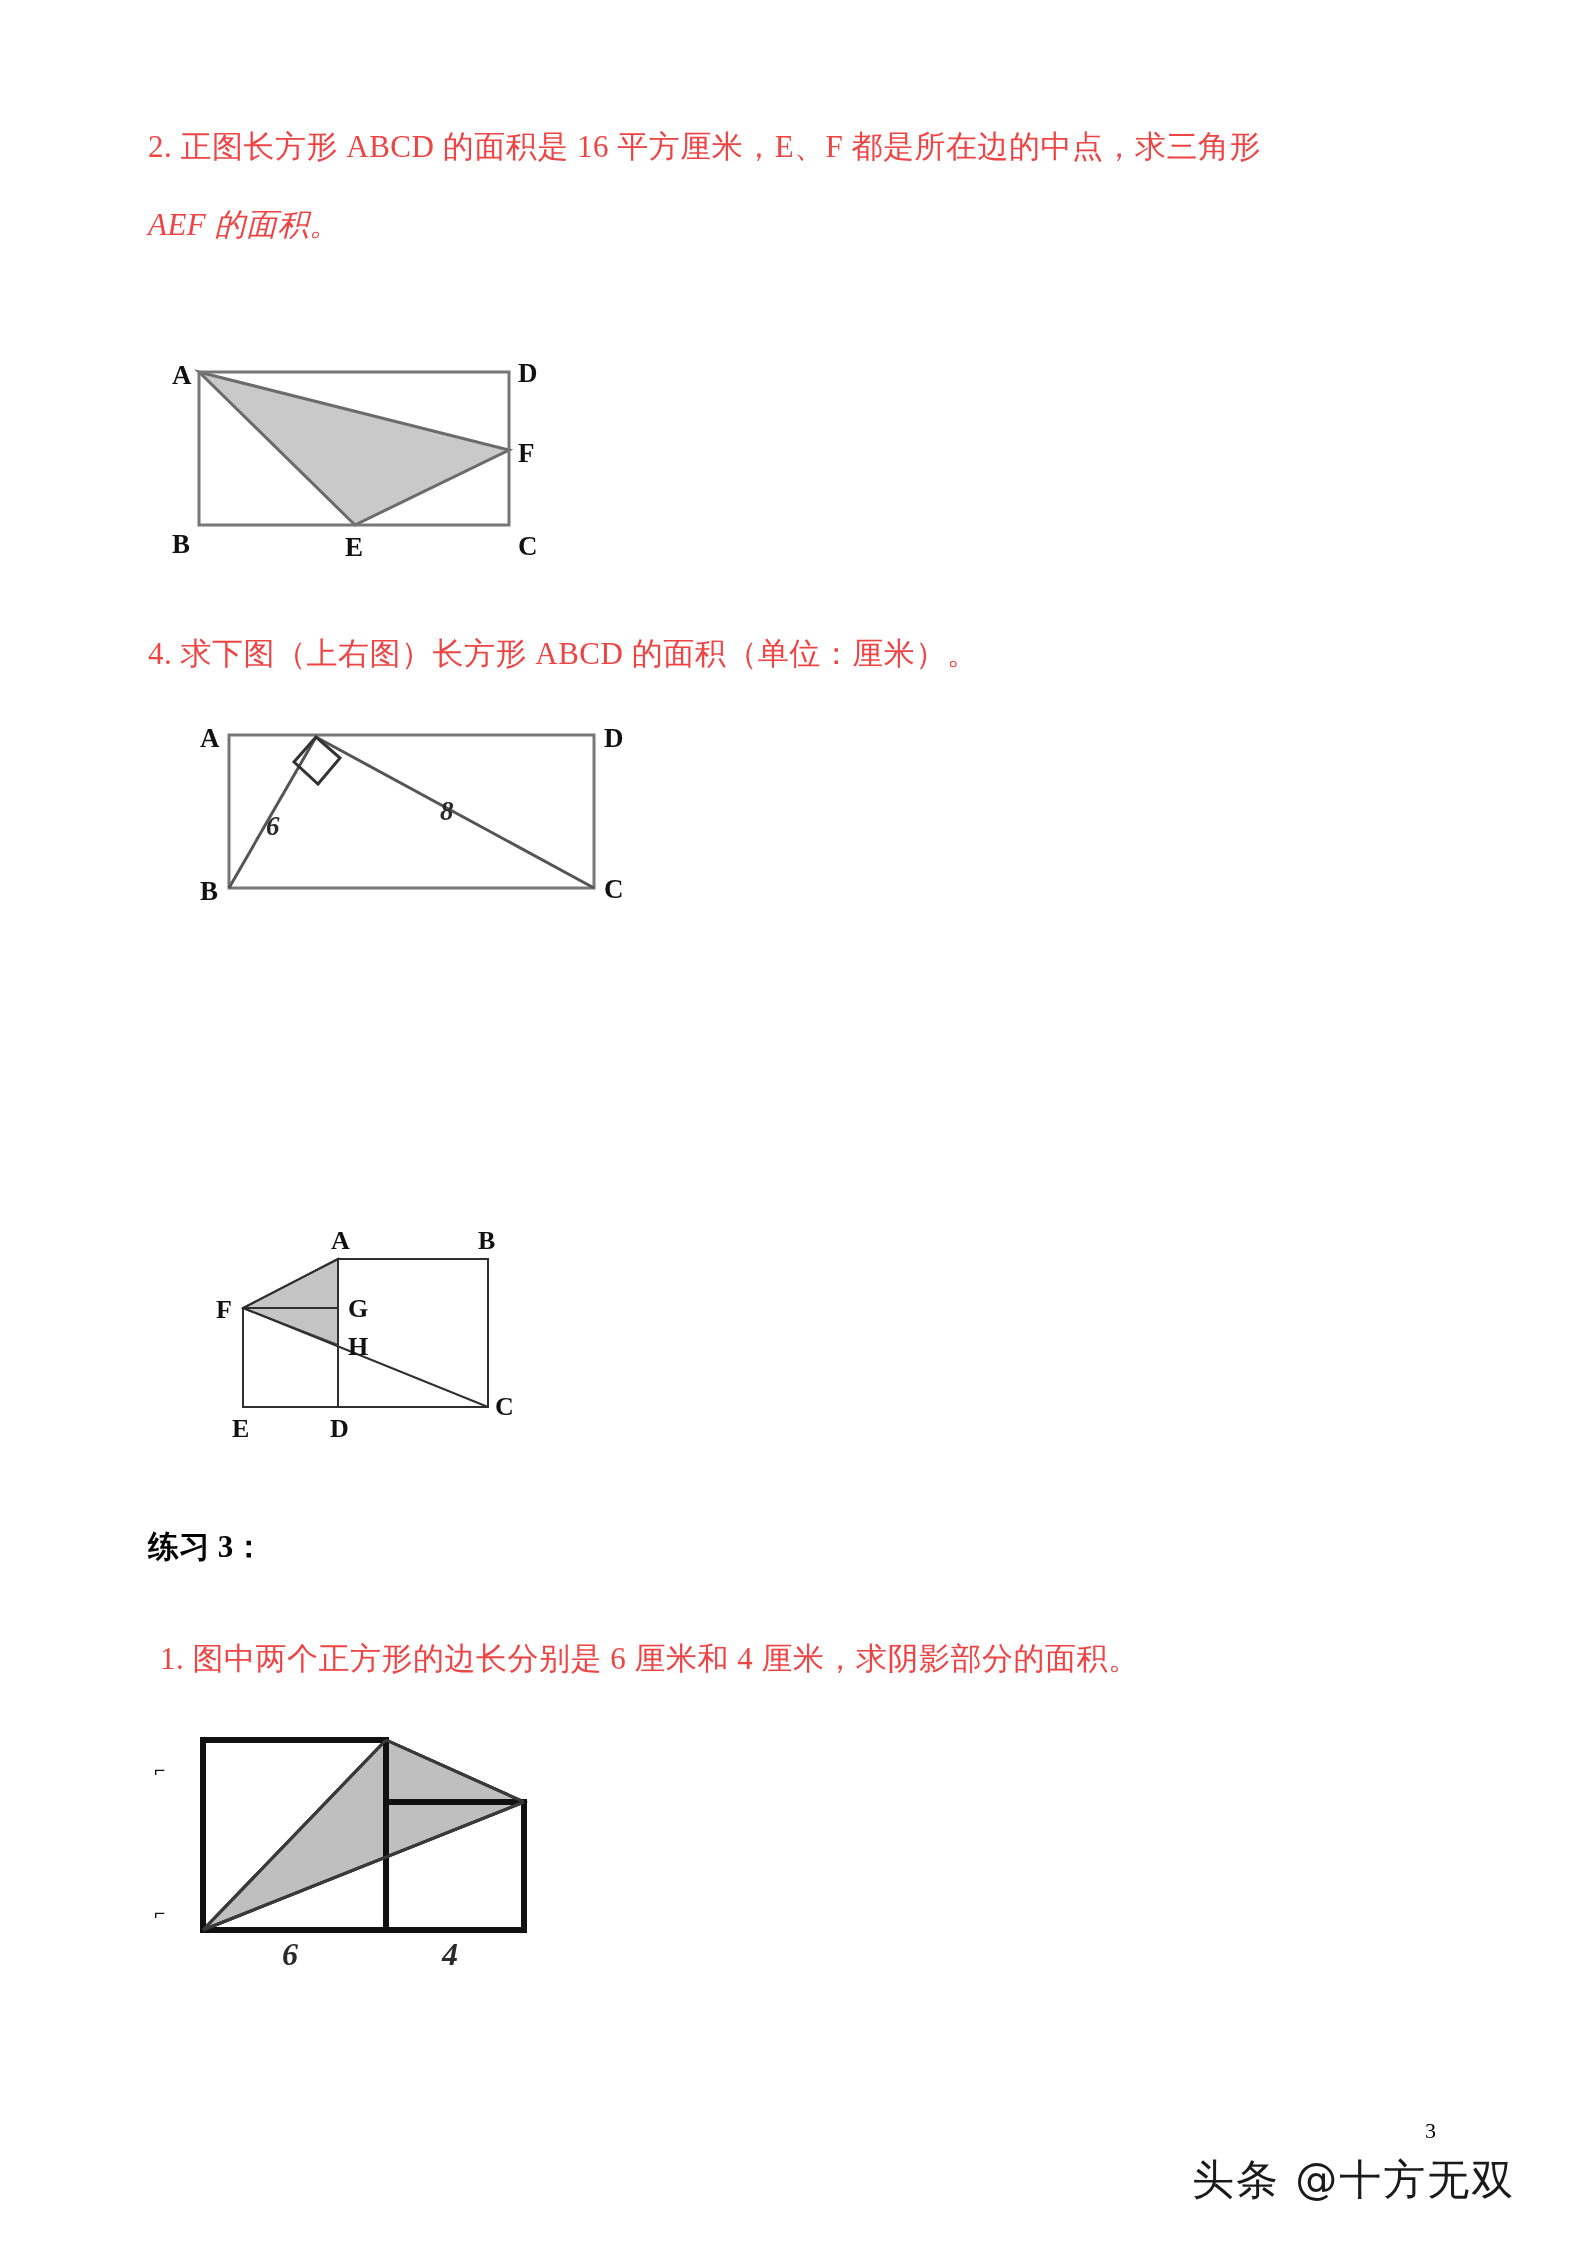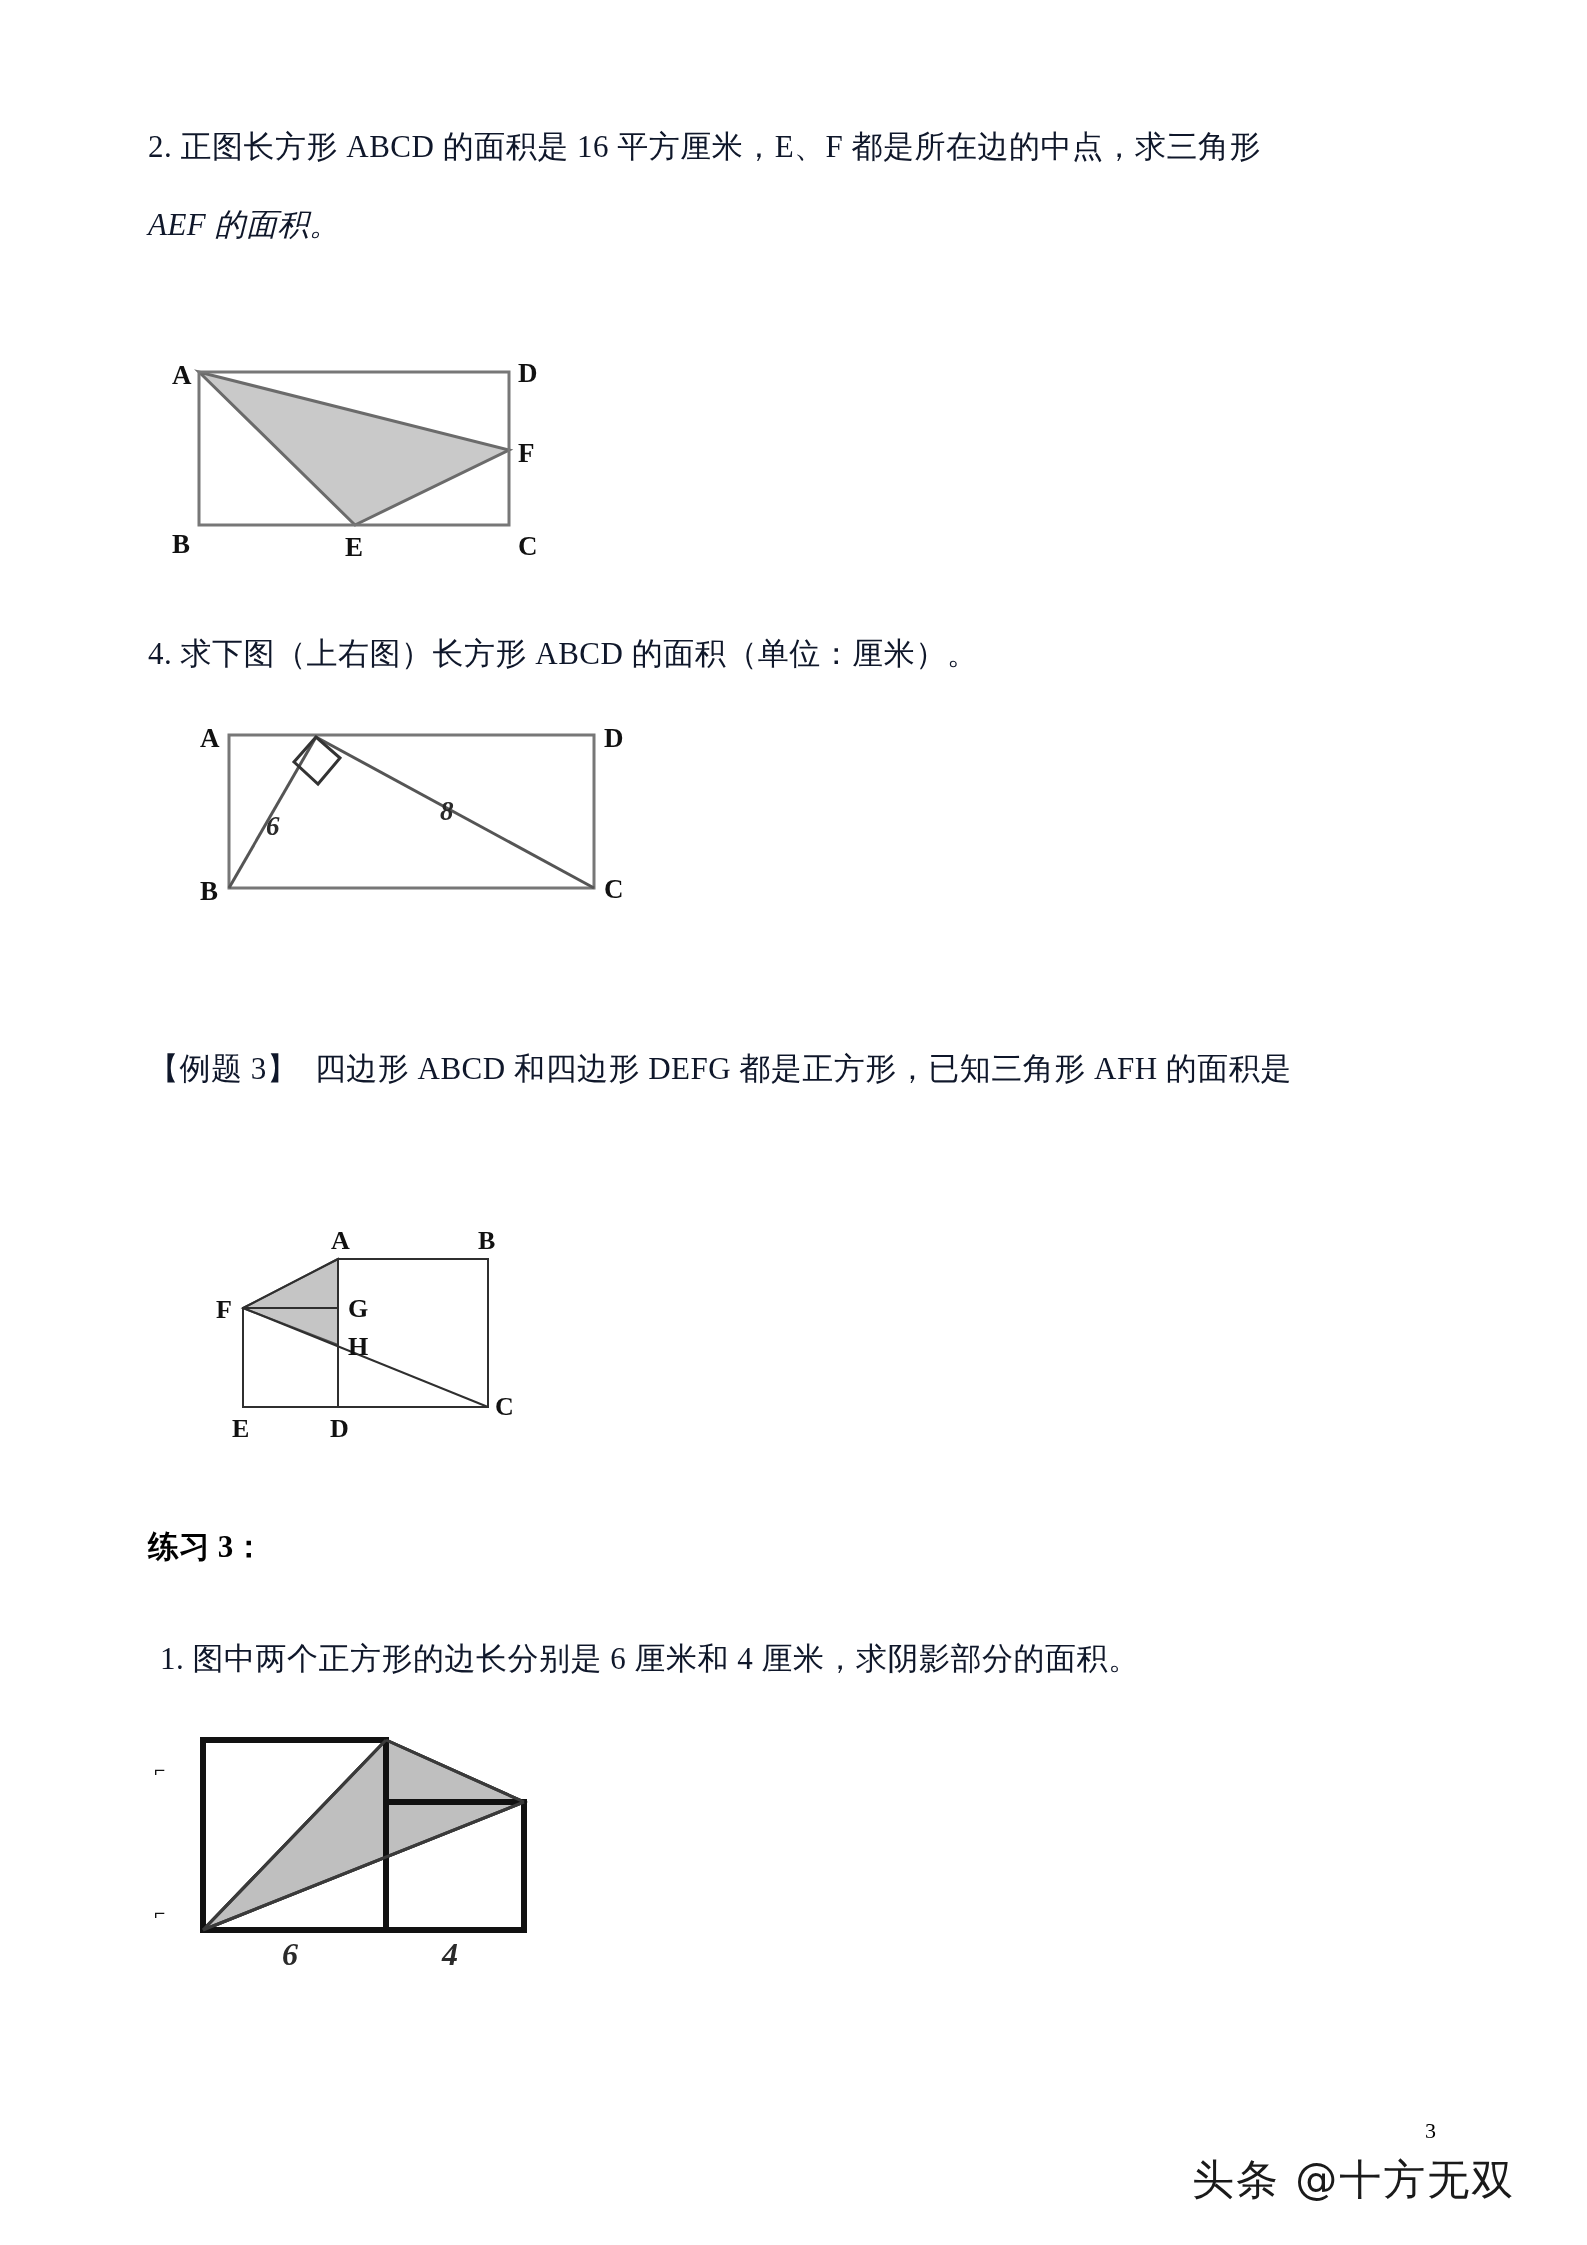--- a/index.html
+++ b/index.html
@@ -23,21 +23,21 @@
     height: 2245px;
     background: #ffffff;
   }
 
   
   .para {
     position: absolute;
     font-size: 31px;
     line-height: 74px;
     letter-spacing: 0.5px;
-    color: #0f172a;
+    color: #ef4444;
     white-space: pre-wrap;
   }
 
   .heading {
     position: absolute;
     font-size: 31px;
     line-height: 40px;
     font-weight: bold;
     color: #000;
   }
@@ -115,21 +115,20 @@
       <text class="fig-num" x="96" y="135" font-size="27">6</text>
       <text class="fig-num" x="270" y="120" font-size="27">8</text>
 
       <text class="fig-label" x="30" y="47" font-size="27">A</text>
       <text class="fig-label" x="434" y="47" font-size="27">D</text>
       <text class="fig-label" x="30" y="200" font-size="27">B</text>
       <text class="fig-label" x="434" y="198" font-size="27">C</text>
     </svg>
   </div>
 
-  <div class="para" style="left:148px; top:1032px; width:1330px;">【例题 3】  四边形 ABCD 和四边形 DEFG 都是正方形，已知三角形 AFH 的面积是</div>
 
   <div class="figure" style="left:190px; top:1215px;">
     <svg width="420" height="240" viewBox="0 0 420 240">
 
       <polygon points="148,44 53,93 148,130" fill="#c5c5c5" stroke="#4a4a4a" stroke-width="2"></polygon>
 
       <rect x="148" y="44" width="150" height="148" fill="none" stroke="#2f2f2f" stroke-width="2"></rect>
 
       <rect x="53" y="93" width="95" height="99" fill="none" stroke="#2f2f2f" stroke-width="2"></rect>
 

